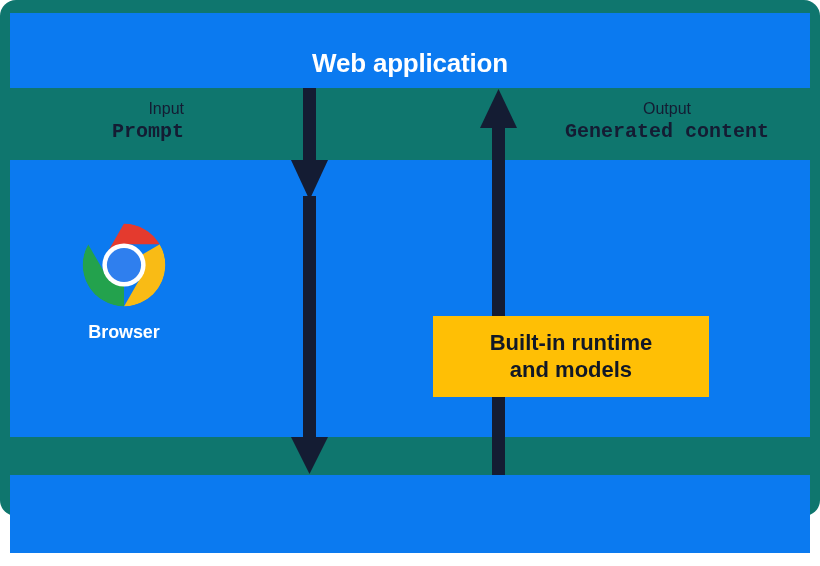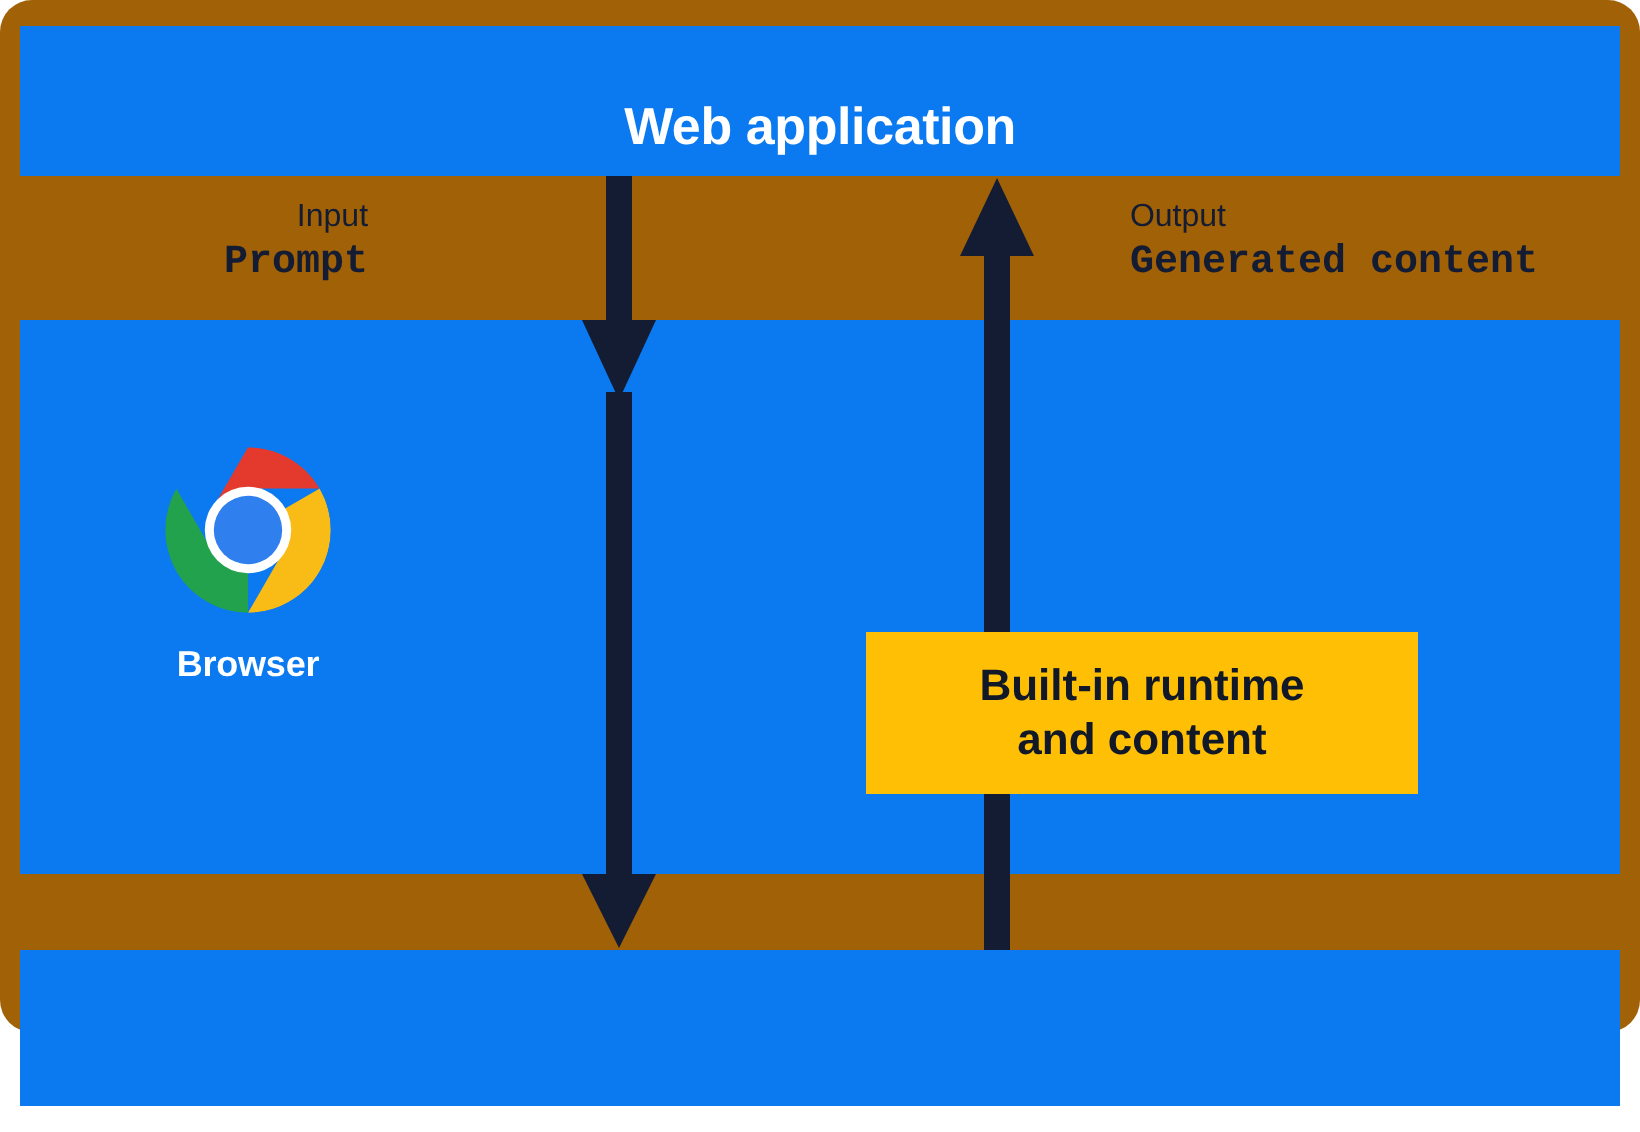--- a/index.html
+++ b/index.html
@@ -10,21 +10,21 @@
   body {
     width: 820px;
     height: 566px;
     font-family: "Liberation Sans", sans-serif;
     overflow: hidden;
   }
   #diagram {
     position: relative;
     width: 820px;
     height: 516px;
-    background: #a16207;
+    background: #0f766e;
     border-radius: 16px;
   }
 
   
   .band {
     position: absolute;
     left: 10px;
     width: 800px;
     background: #0B7AF0;
   }
@@ -45,21 +45,21 @@
   }
   #band-top .band-title    { top: 37px; }
 
   
   .io-block {
     position: absolute;
     color: #141C33;
     line-height: 1.12;
   }
   #io-input  { left: 112px;  top: 100px; text-align: right; }
-  #io-output { right: 51px;  top: 100px; text-align: left; }
+  #io-output { right: 51px;  top: 100px; text-align: center; }
   .io-kind {
     font-size: 16px;
     font-weight: normal;
     display: block;
   }
   .io-value {
     font-size: 20px;
     font-weight: bold;
     display: block;
     margin-top: 3px;
@@ -174,21 +174,21 @@
         <circle cx="50" cy="50" r="19" fill="#2F7FEE"></circle>
       </g>
     </svg>
     <span id="browser-label">Browser</span>
   </div>
 
 
   <div id="box-builtin" class="api-box">
     <span>
       <span>Built-in runtime</span><br>
-      <span>and content</span>
+      <span>and models</span>
     </span>
   </div>
 
   <div id="band-bottom" class="band">
     
   </div>
 
 </div>
 
 </body></html>

